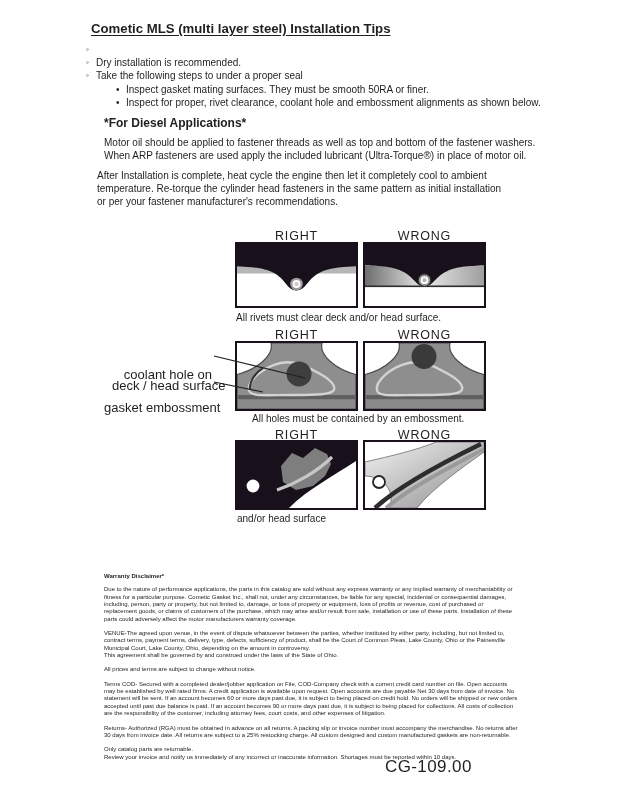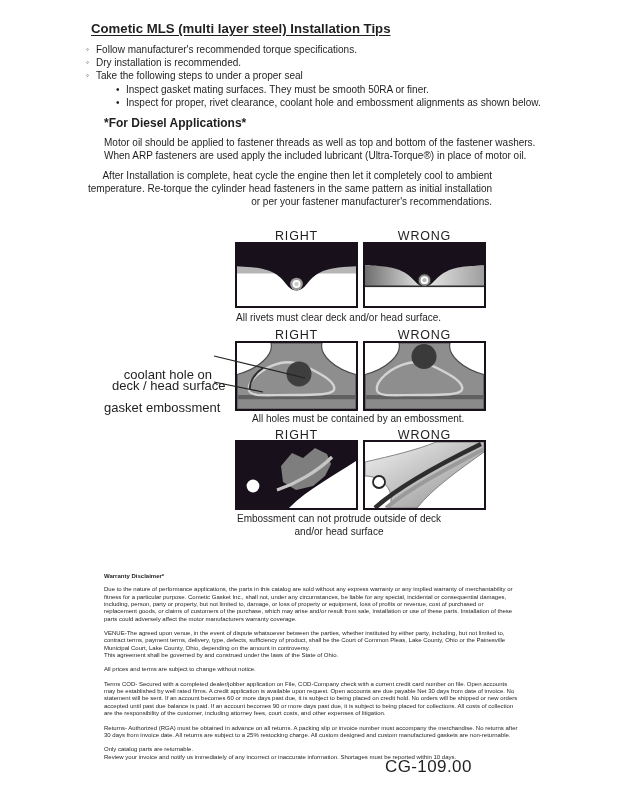--- a/index.html
+++ b/index.html
@@ -19,21 +19,21 @@
   .bullets{left:86px;top:43px;font-size:10px;line-height:13.2px;}
   .b-row{display:flex;white-space:nowrap;}
   .b-row.sub{margin-left:30px;}
   .mk{width:10px;flex:0 0 10px;font-size:8.5px;line-height:13.2px;}
   .mk.dot{font-size:10px;}
   
   .diesel-h{left:104px;top:116px;font-size:12px;font-weight:bold;white-space:nowrap;}
   .para{font-size:10px;line-height:13.2px;}
   .para div{white-space:nowrap;}
   .p1{left:104px;top:136px;}
-  .p2{left:88px;top:169px;text-align:right;}
+  .p2{left:97px;top:169px;}
   .p3{left:104px;top:211px;}
   
   .dlabel{width:123px;text-align:center;font-size:12.5px;letter-spacing:0.8px;white-space:nowrap;}
   .dbox{border:2px solid var(--diagram-black);background:#fff;display:block;}
   .cap{font-size:10px;line-height:12.5px;text-align:center;}
   .cap div{white-space:nowrap;}
   .f-black{fill:var(--diagram-black);}
   .ann{font-size:13px;line-height:11px;text-align:right;margin-top:24px;}
   .ann div{white-space:nowrap;}
   
@@ -47,21 +47,20 @@
 </head>
 <body>
 
 <div class="page">
 
   <div class="abs doc-title">Cometic MLS (multi layer steel) Installation Tips</div>
 
   <div class="abs bullets">
     <div class="b-row">
       <span class="mk">◦</span>
-      <span>Follow manufacturer's recommended torque specifications.</span>
     </div>
     <div class="b-row">
       <span class="mk">◦</span>
       <span>Dry installation is recommended.</span>
     </div>
     <div class="b-row">
       <span class="mk">◦</span>
       <span>Take the following steps to under a proper seal</span>
     </div>
     <div class="b-row sub">
@@ -174,21 +173,20 @@
           <stop offset="1" stop-color="#8e8e8e"></stop>
       </linearGradient>
     </defs>
     <path d="M0,20 C26,14 52,8 71,0 H119 V10 C94,28 68,46 52,66 H24 C32,48 16,34 0,34 Z" fill="url(#gF)" stroke="#6b6b6b" stroke-width="0.8"></path>
     <path d="M21,66 C45,46 83,26 119,7" fill="none" stroke="#9a9a9a" stroke-width="4"></path>
     <path d="M10,66 C34,44 73,23 116,2" fill="none" stroke="#2d2d2d" stroke-width="4.5"></path>
     <circle cx="14" cy="40" r="6" fill="#ffffff" stroke="#262626" stroke-width="1.8"></circle>
   </svg>
 
   <div class="abs cap" style="left:237px;top:513px;">
-    <div>Embossment can not protrude outside of deck</div>
     <div>and/or head surface</div>
   </div>
 
   <div class="abs legal">
     <div class="lh">Warranty Disclaimer*</div>
     <p class="lp">Due to the nature of performance applications, the parts in this catalog are sold without any express warranty or any implied warranty of merchantability or fitness for a particular purpose.  Cometic Gasket Inc., shall not, under any circumstances, be liable for any special, incidental or consequential damages, including, person, party or property, but not limited to, damage, or loss of property or equipment, loss of profits or revenue, cost of purchased or replacement goods, or claims of customers of the purchase, which may arise and/or result from sale, installation or use of these parts.  Installation of these parts could adversely affect the motor manufacturers warranty coverage.</p>
     <p class="lp tight">VENUE-The agreed upon venue, in the event of dispute whatsoever between the parties, whether instituted by either party, including, but not limited to, contract terms, payment terms, delivery, type, defects, sufficiency of product, shall be the Court of Common Pleas, Lake County, Ohio or the Painesville Municipal Court, Lake County, Ohio, depending on the amount in controversy.</p>
     <p class="lp">This agreement shall be governed by and construed under the laws of the State of Ohio.</p>
     <p class="lp">All prices and terms are subject to change without notice.</p>
     <p class="lp">Terms COD- Secured with a completed dealer/jobber application on File, COD-Company check with a current credit card number on file.  Open accounts may be established by well rated firms.  A credit application is available upon request.  Open accounts are due payable Net 30 days from date of invoice.  No statement will be sent.  If an account becomes 60 or more days past due, it is subject to being placed on credit hold.  No orders will be shipped or new orders accepted until past due balance is paid.  If an account becomes 90 or more days past due, it is subject to being placed for collections.  All costs of collection are the responsibility of the customer, including attorney fees, court costs, and other expenses of litigation.</p>

